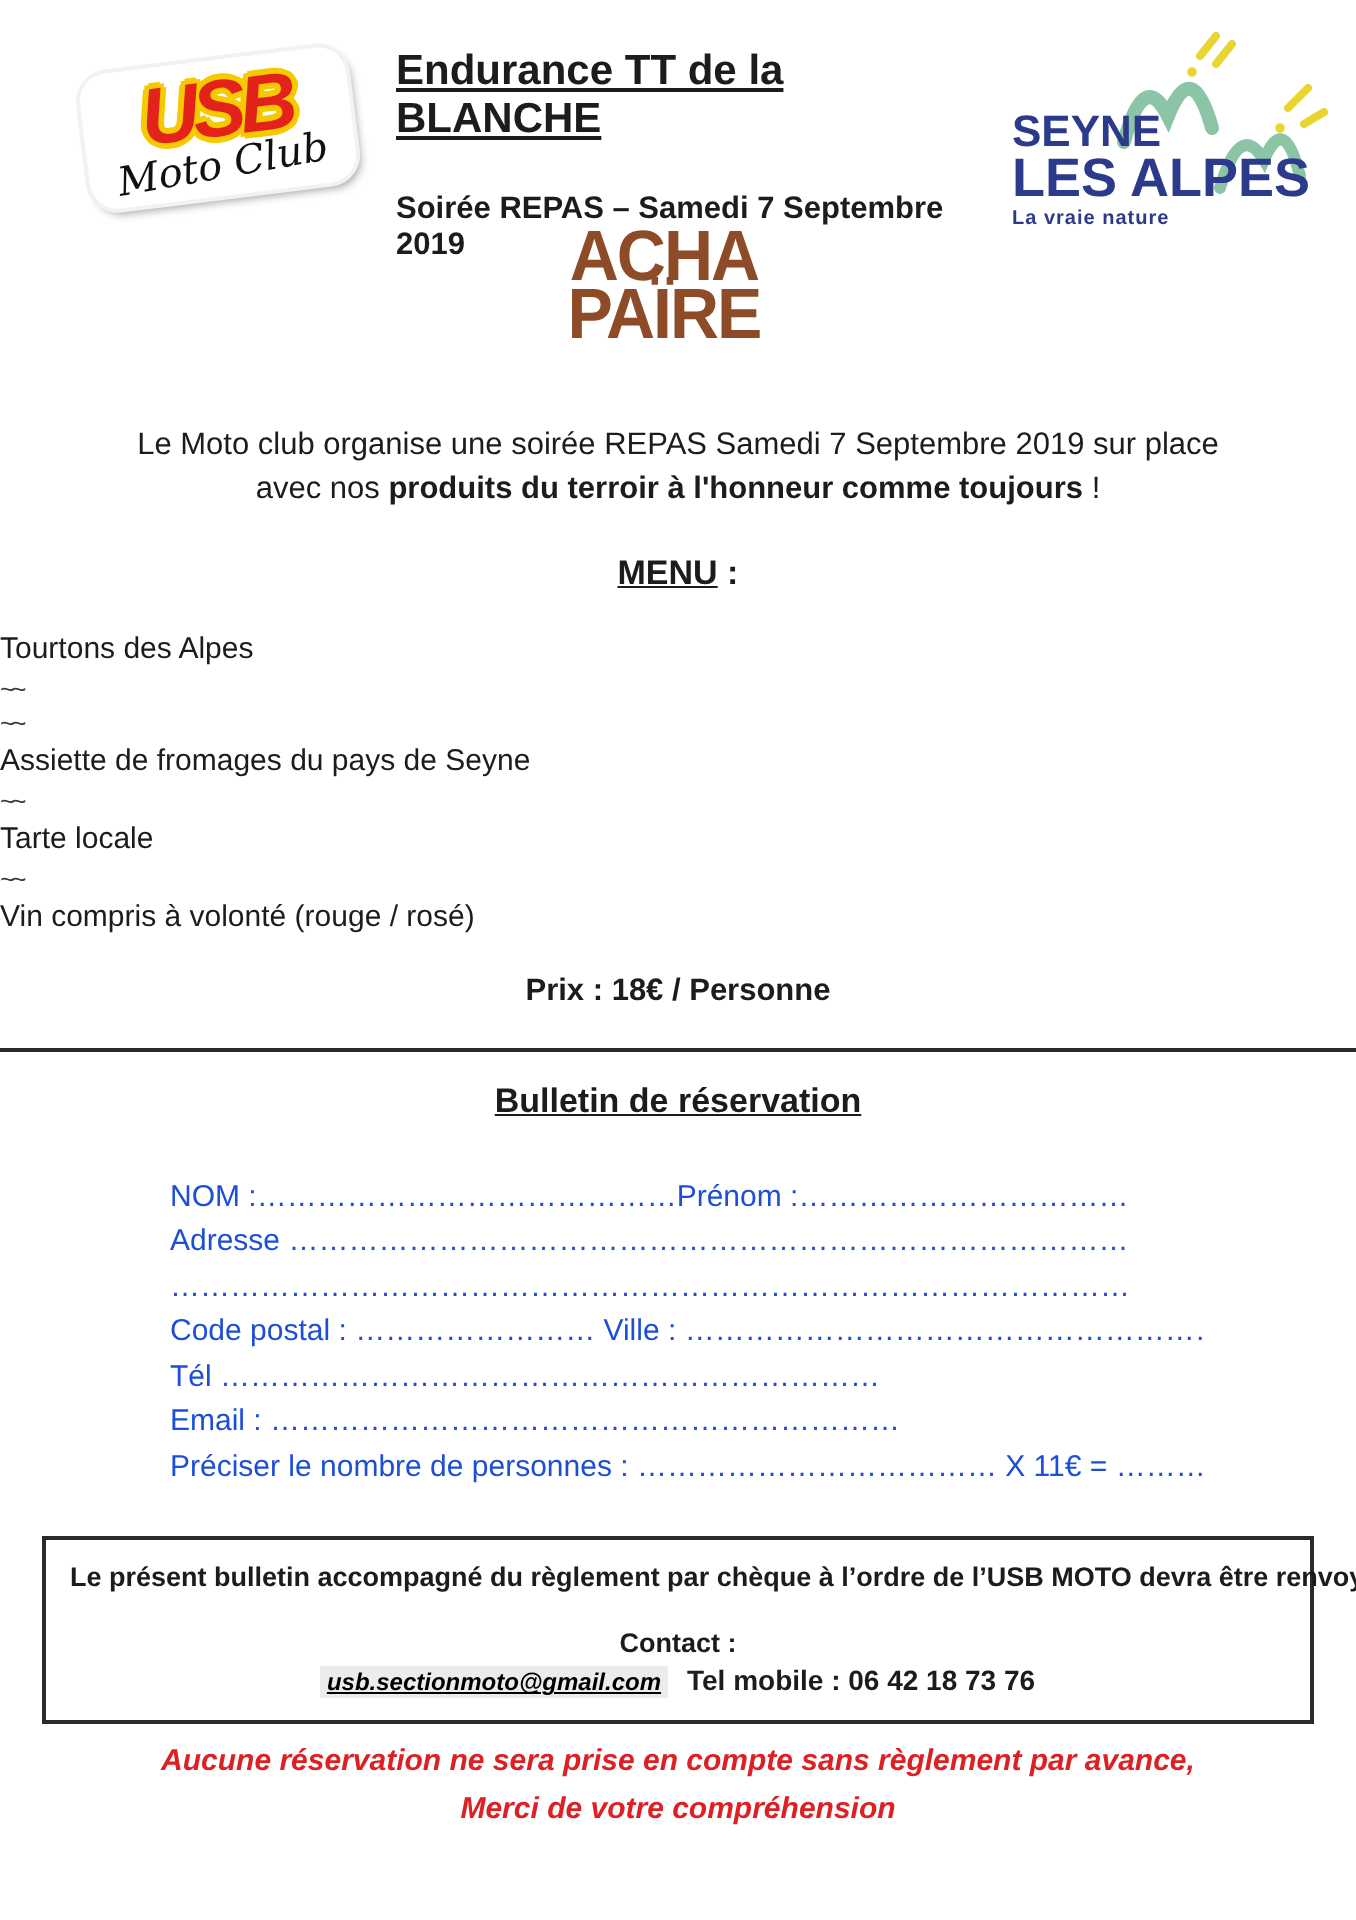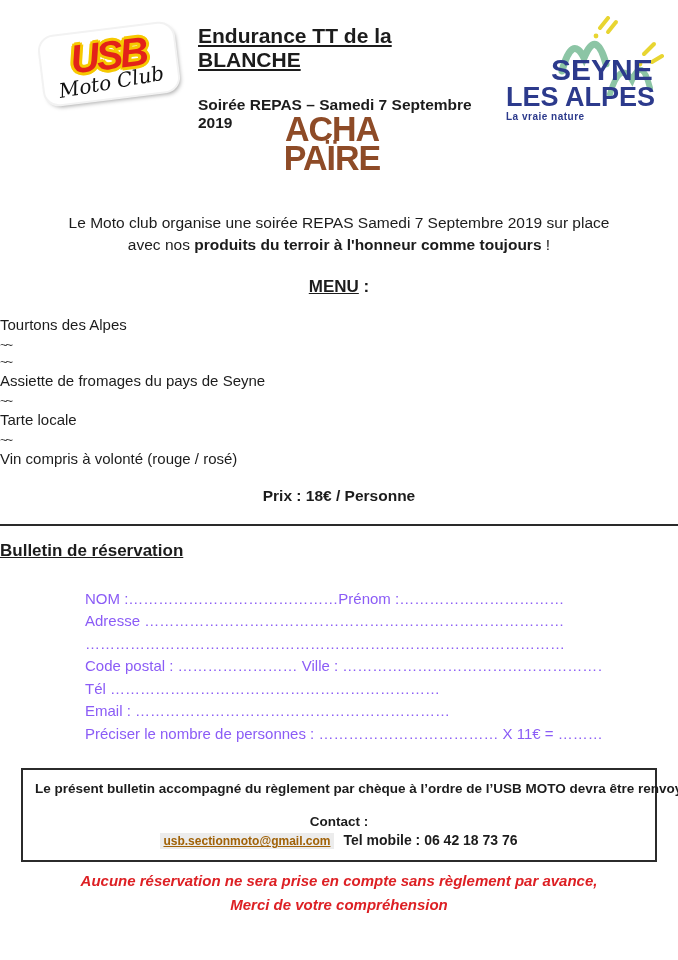--- a/index.html
+++ b/index.html
@@ -28,21 +28,21 @@
   .usb-sub{
     font-family:"DejaVu Serif", serif;font-style:italic;font-size:20px;
     color:#111;transform:rotate(-3deg);margin-top:-2px;white-space:nowrap;
   }
   .title-block{flex:1;padding-top:8px;}
   .title{font-size:21px;font-weight:bold;text-decoration:underline;margin:0;}
   .subtitle{font-size:15.5px;font-weight:bold;margin:24px 0 0 0;}
   .seyne-logo{width:168px;position:relative;height:110px;}
   .seyne-art{position:absolute;top:0;right:2px;}
   .seyne-text{position:absolute;left:8px;top:40px;color:#2c3a8c;font-weight:900;line-height:.95;}
-  .seyne-l1{font-size:30px;letter-spacing:0px;margin-left:45px;}
+  .seyne-l1{font-size:22px;letter-spacing:0px;}
   .seyne-l2{font-size:27px;}
   .seyne-tag{font-size:10px;font-weight:bold;margin-top:2px;letter-spacing:.5px;}
 
   
   .logo-row{display:flex;justify-content:center;align-items:flex-start;margin-top:-16px;height:82px;}
   .acha-logo{
     color:#8e4b27;font-weight:900;text-align:center;line-height:.82;
     font-size:34px;letter-spacing:-1px;transform:scaleY(1.05);
     font-stretch:condensed;margin-right:14px;
   }
@@ -60,36 +60,36 @@
   .menu-heading{text-align:center;font-size:17px;font-weight:bold;margin:20px 0 0;}
   .menu-heading .u{text-decoration:underline;}
   .menu-list{margin-top:17px;}
   .menu-item{font-size:15px;line-height:22px;}
   .menu-sep{font-size:13px;line-height:17px;color:#3a3a3a;letter-spacing:-2px;}
   .price{text-align:center;font-size:15.5px;font-weight:bold;margin-top:17px;}
 
   .divider{border:none;border-top:2.5px solid #2a2a2a;margin:19px 0 0 0;}
 
   
-  .res-heading{text-align:left;font-size:17px;font-weight:bold;text-decoration:underline;margin:15px 0 0;}
-  .form{margin:27px 0 0 85px;width:517px;font-size:15px;color:#8b5cf6;}
+  .res-heading{text-align:center;font-size:17px;font-weight:bold;text-decoration:underline;margin:15px 0 0;}
+  .form{margin:27px 0 0 85px;width:517px;font-size:15px;color:#1d4ed8;}
   .form-row{white-space:nowrap;overflow:hidden;line-height:22.5px;}
 
   
   .notice-box{
     width:608px;margin:23px auto 0;border:2px solid #2b2b2b;
     padding:11px 12px 12px;text-align:center;
   }
   .notice-l1{font-size:13.5px;font-weight:bold;white-space:nowrap;}
   .notice-l2{font-size:13.5px;font-weight:bold;margin-top:19px;white-space:pre-wrap;}
   .contact-label{font-size:13.5px;font-weight:bold;margin-top:18px;}
   .contact-row{margin-top:3px;font-size:14px;font-weight:bold;}
   .email-link{
-    color:#a16207;text-decoration:underline;background:#ececec;
-    font-size:12px;padding:1px 3px;margin-right:10px;
+    color:#000000;text-decoration:underline;background:#ececec;
+    font-size:12px;padding:1px 3px;margin-right:10px;font-style:italic;
   }
 
   
   .warning{
     text-align:center;color:#dd2024;font-weight:bold;font-style:italic;
     font-size:15px;line-height:1.55;margin-top:7px;
   }
 </style>
 </head>
 <body>

